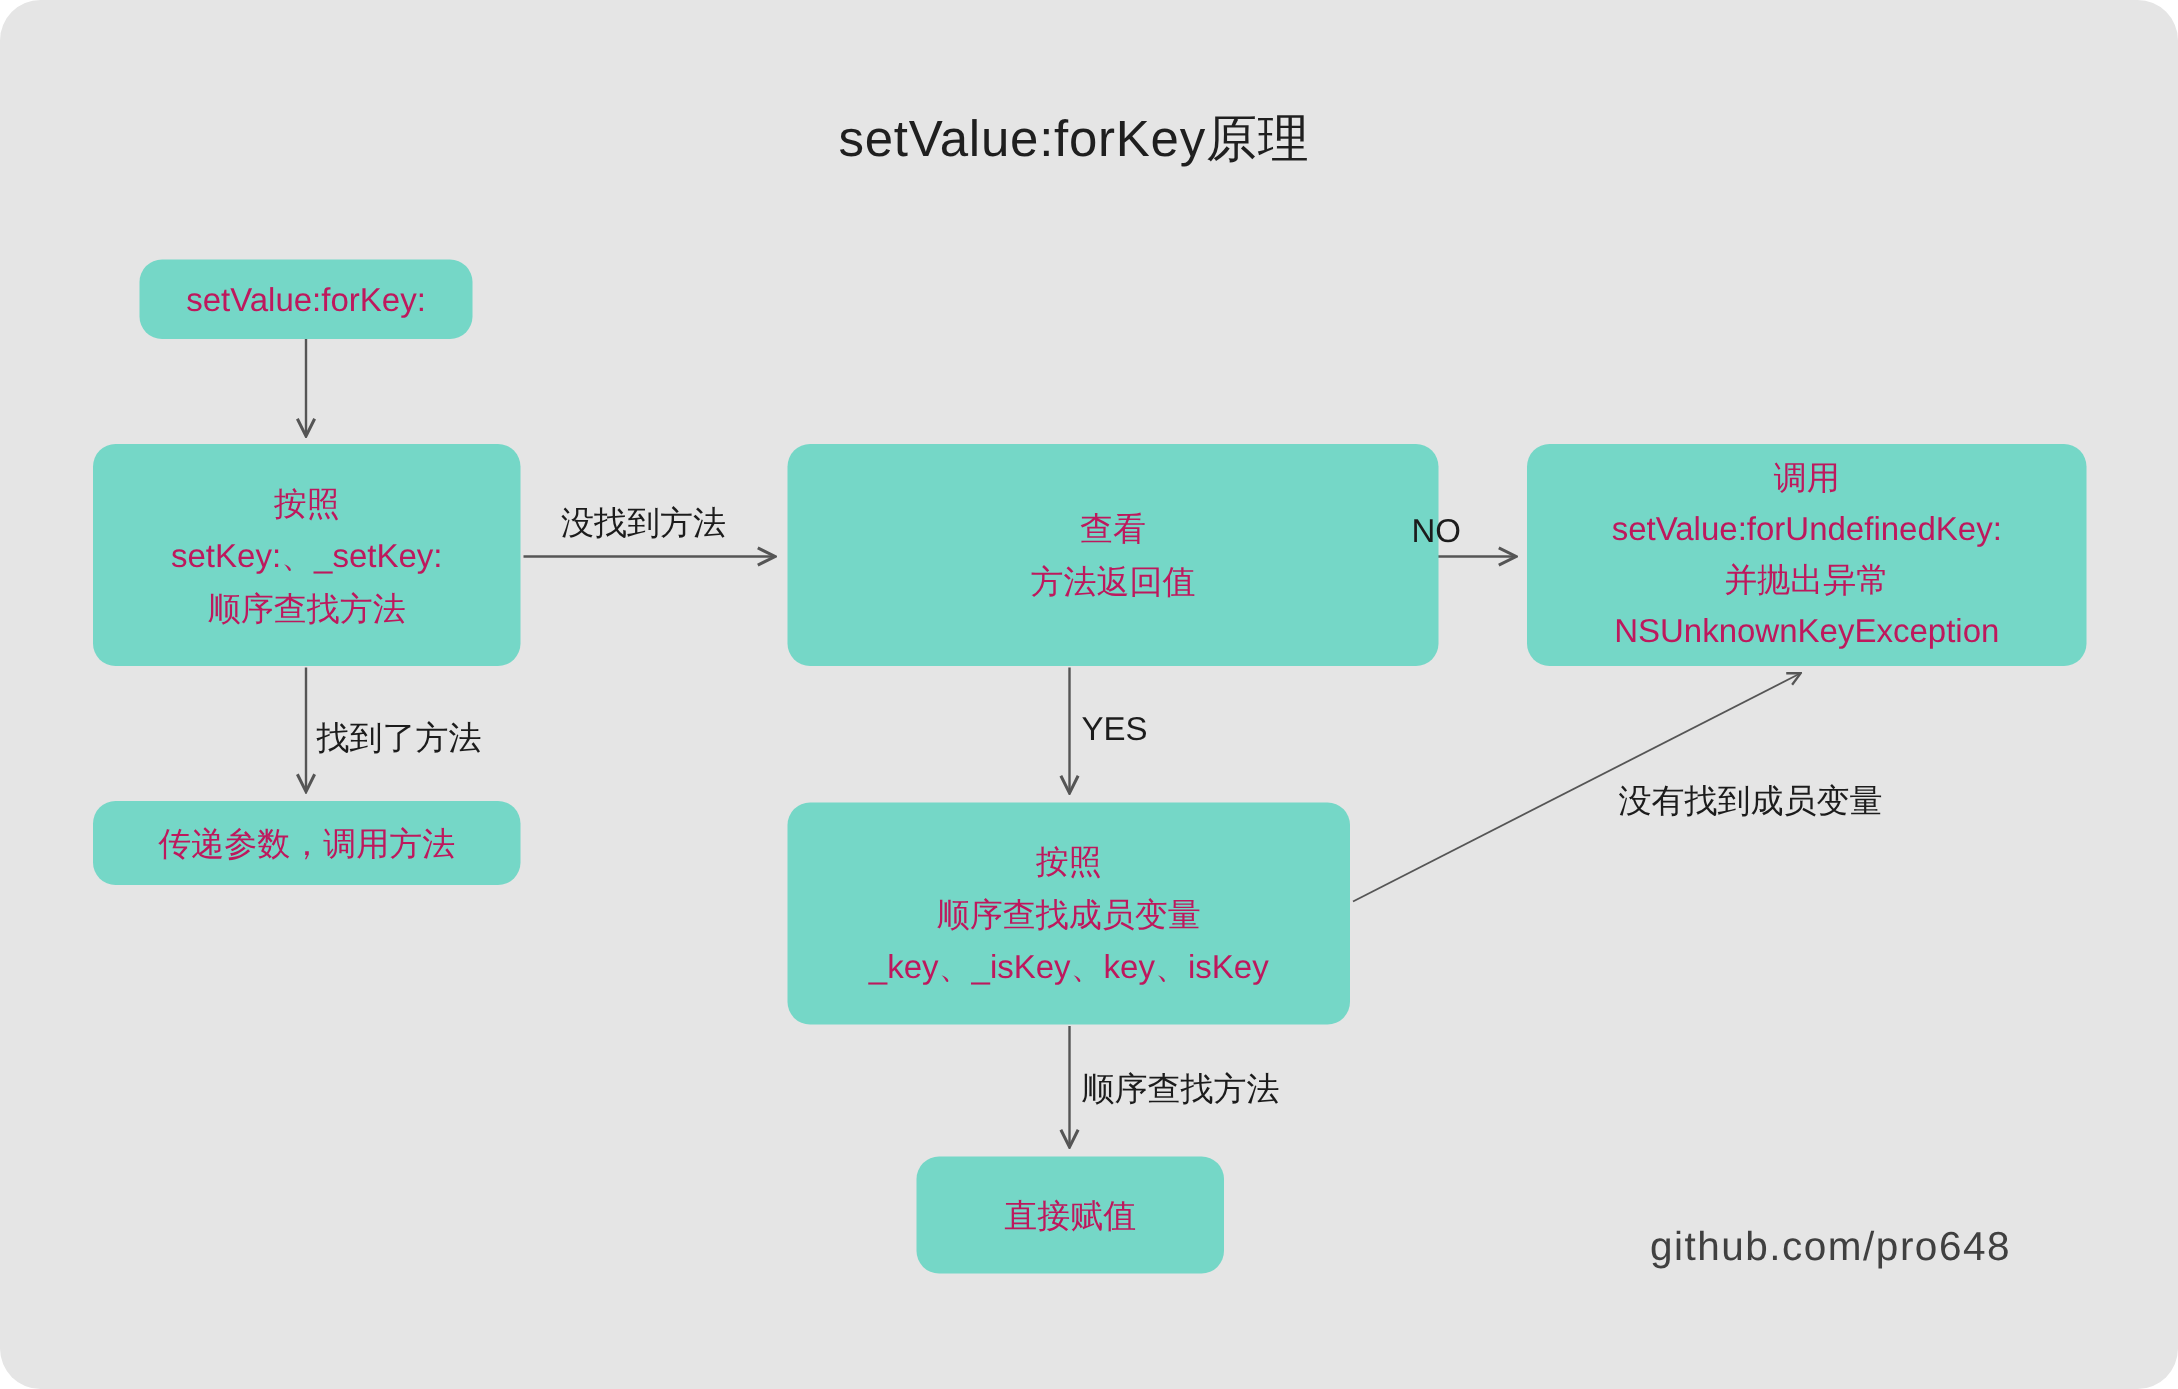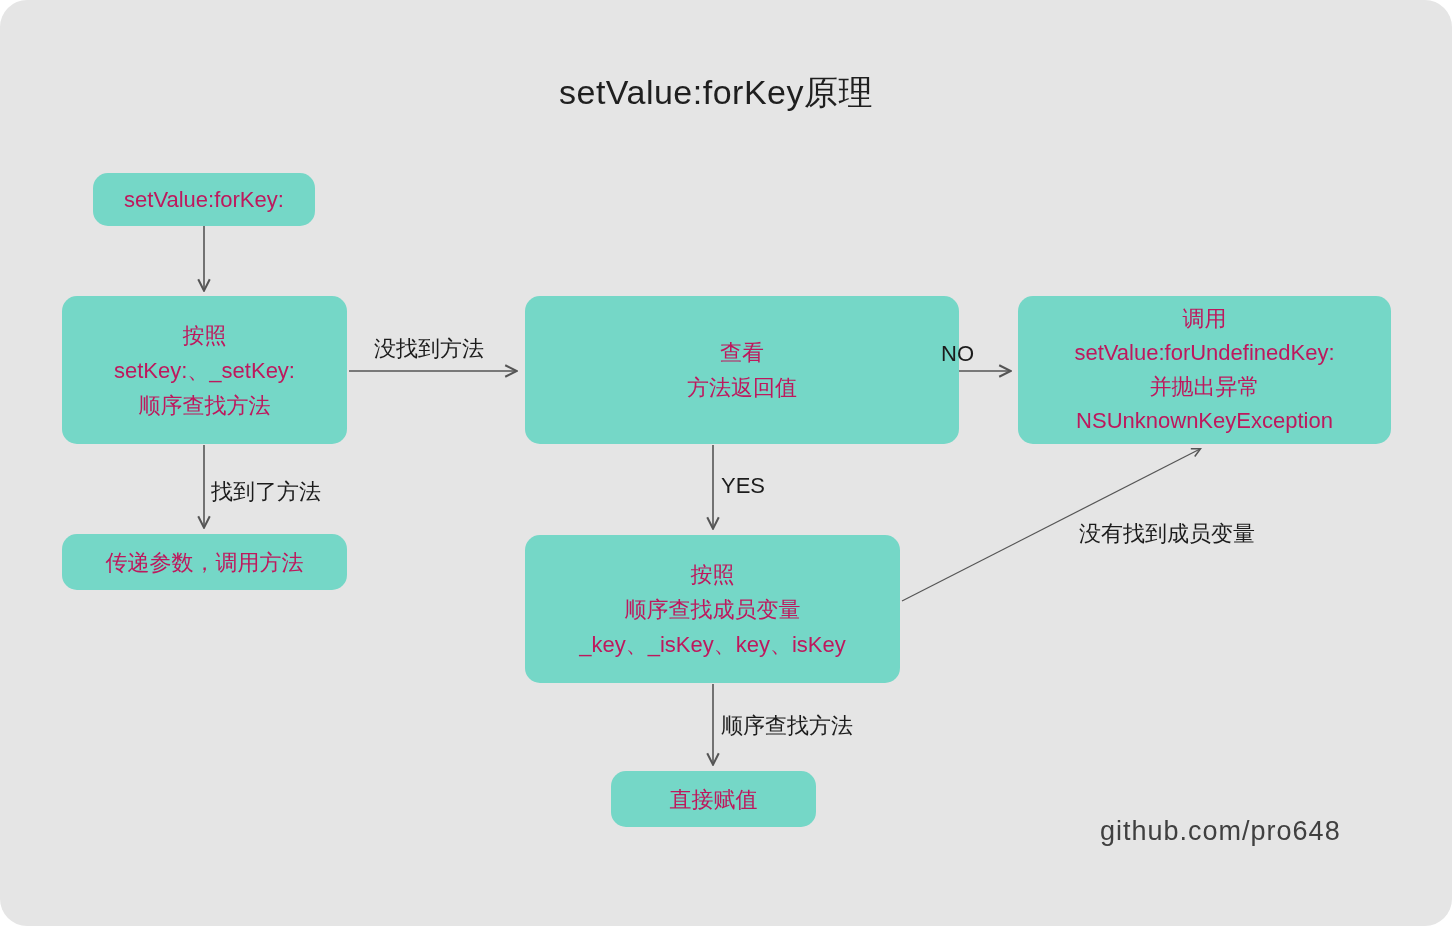--- a/index.html
+++ b/index.html
@@ -111,21 +111,21 @@
   <div class="node" style="left:62px; top:534px; width:285px; height:56px;">
     <div>传递参数，调用方法</div>
   </div>
 
   <div class="node" style="left:525px; top:535px; width:375px; height:148px;">
     <div>按照</div>
     <div>顺序查找成员变量</div>
     <div>_key、_isKey、key、isKey</div>
   </div>
 
-  <div class="node" style="left:611px; top:771px; width:205px; height:56px;">
+  <div class="node" style="left:611px; top:771px; width:205px; height:78px;">
     <div>直接赋值</div>
   </div>
 
   <div class="edge-label" style="left:374px; top:334px;">没找到方法</div>
 
   <div class="edge-label" style="left:941px; top:341px;">NO</div>
 
   <div class="edge-label" style="left:211px; top:477px;">找到了方法</div>
 
   <div class="edge-label" style="left:721px; top:473px;">YES</div>

